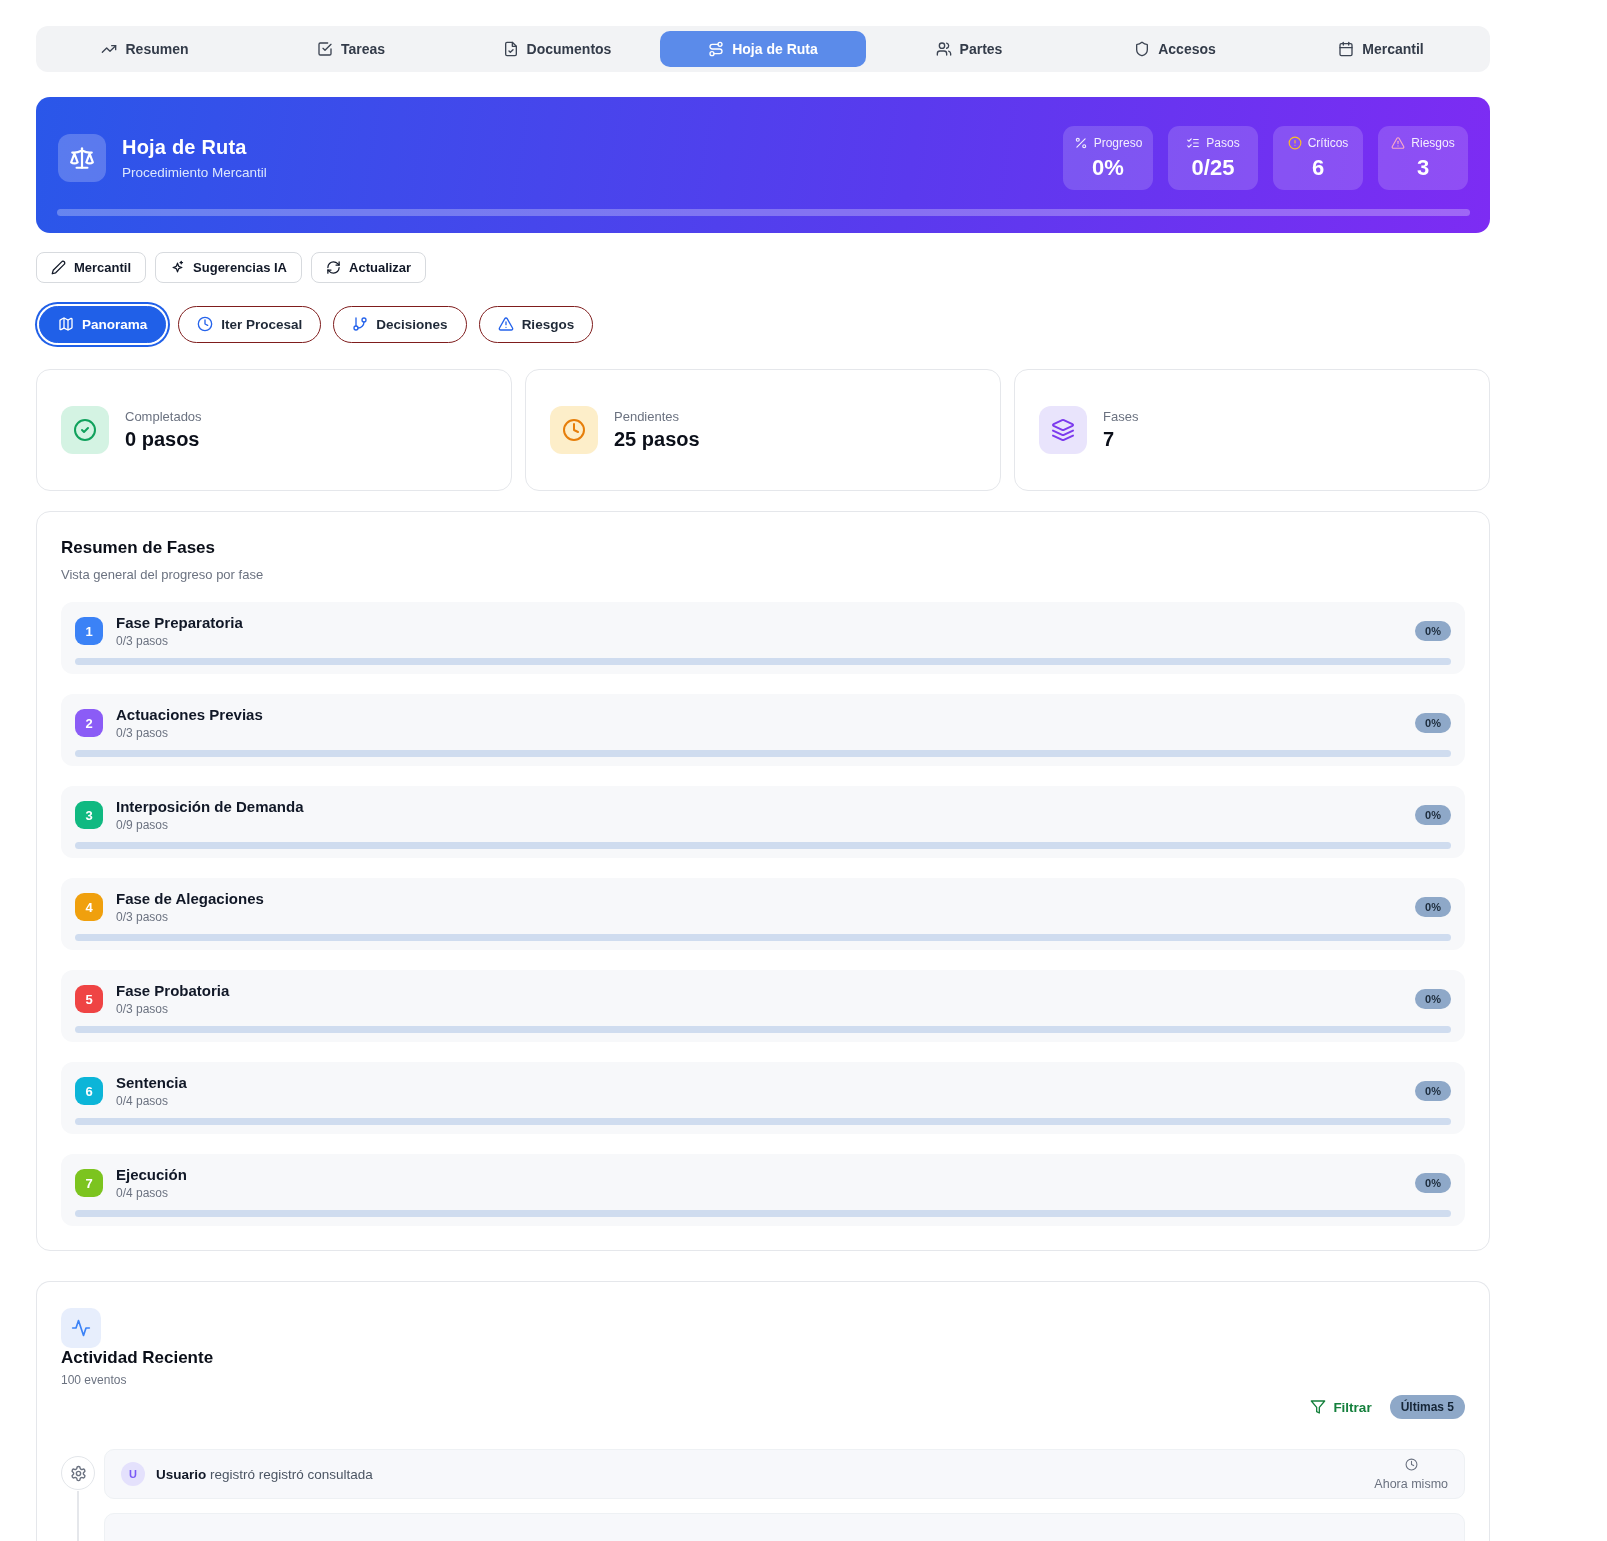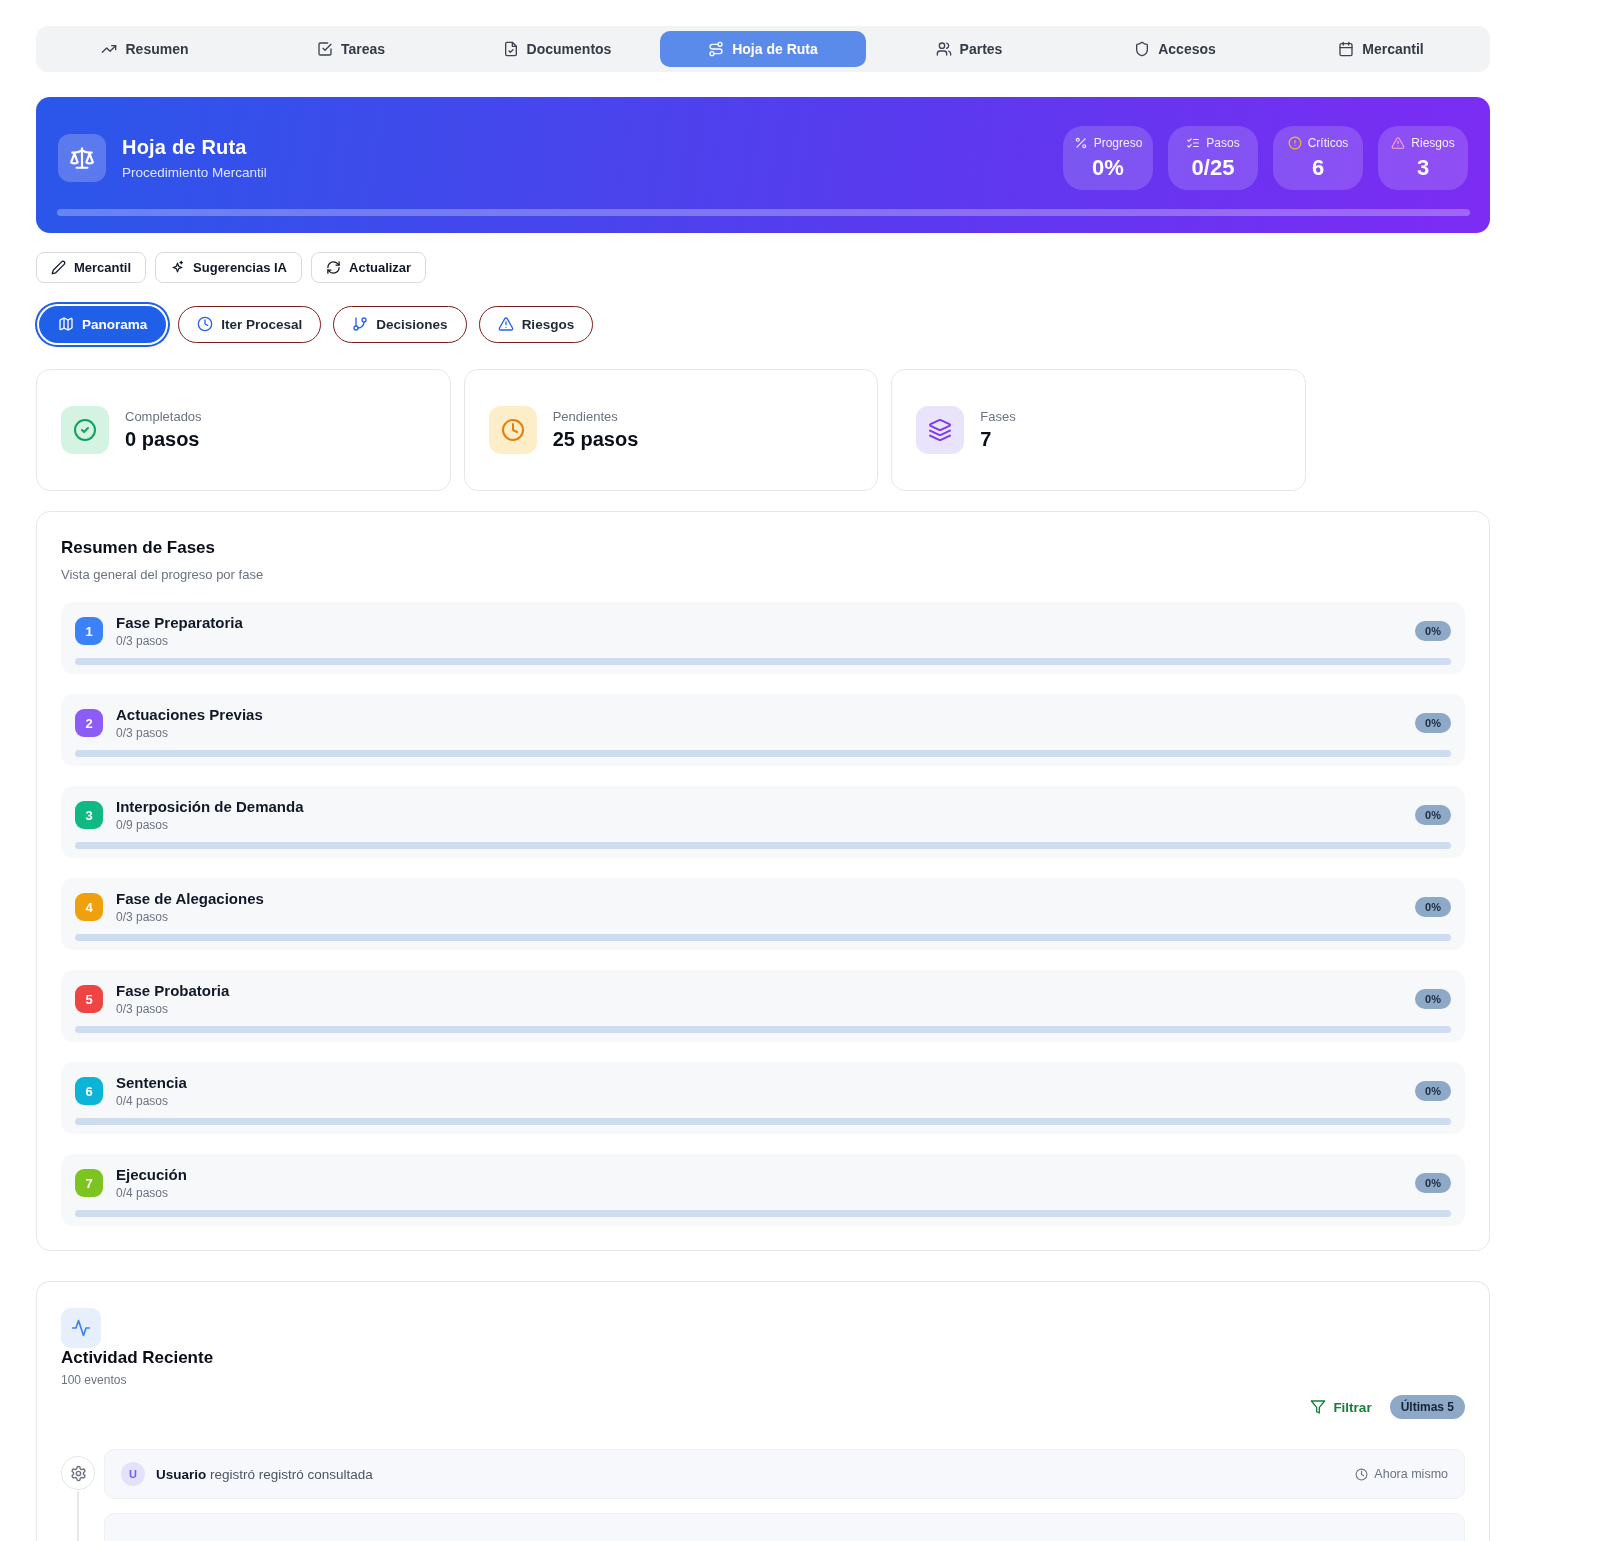--- a/index.html
+++ b/index.html
@@ -20,21 +20,21 @@
   
   .banner { position:relative; margin:25px 0 0 36px; width:1454px; height:136px; border-radius:14px;
     background:linear-gradient(99deg,#2a57e9 0%, #5a3aee 60%, #7d2cf3 100%);
     display:flex; align-items:center; padding:0 22px 14px 22px; color:#fff; }
   .banner-icon { width:48px; height:48px; border-radius:12px; background:rgba(255,255,255,0.22);
     display:flex; align-items:center; justify-content:center; margin-right:16px; }
   .banner-title { font-size:20px; font-weight:700; letter-spacing:.2px; }
   .banner-sub { font-size:13.5px; color:#dbe6fd; margin-top:6px; }
   .banner-stats { margin-left:auto; display:flex; gap:15px; }
   .chip { min-width:90px; padding:10px 4px 9px; background:rgba(255,255,255,0.16);
-    border-radius:20px; text-align:center; }
+    border-radius:11px; text-align:center; }
   .chip-label { display:flex; align-items:center; justify-content:center; gap:6px;
     font-size:12px; color:rgba(255,255,255,0.9); }
   .chip-value { font-size:22px; font-weight:700; margin-top:5px; }
   .banner-track { position:absolute; left:21px; right:20px; bottom:17px; height:7px;
     background:rgba(255,255,255,0.28); border-radius:4px; overflow:hidden; }
   .banner-fill { height:100%; background:#fff; border-radius:4px; }
 
   
   .actions { margin:19px 0 0 36px; display:flex; gap:9px; }
   .act-btn { height:31px; padding:0 14px; background:#fff; border:1px solid #d7dade;
@@ -45,21 +45,21 @@
   .viewtabs { margin:20px 0 0 36px; display:flex; gap:12px; align-items:center; height:42px; }
   .viewtab { height:37px; padding:0 18px; background:#fff; border:1px solid #7f1d1d;
     border-radius:19px; display:flex; align-items:center; gap:8px; font-size:13.5px;
     font-weight:600; color:#1f2937; cursor:pointer; }
   .viewtab .icon { color:#2563eb; }
   .viewtab.active { background:#2060e8; border-color:#2060e8; color:#fff; margin-left:3px;
     box-shadow:0 0 0 2px #fff, 0 0 0 4px #2060e8; }
   .viewtab.active .icon { color:#fff; }
 
   
-  .statcards { margin:24px 0 0 36px; width:1270px; display:flex; gap:13px; }
+  .statcards { margin:24px 0 0 36px; width:1454px; display:flex; gap:13px; }
   .statcard { flex:1; height:122px; background:#fff; border:1px solid #e5e7eb; border-radius:14px;
     display:flex; align-items:center; padding:0 24px; gap:16px; }
   .statcard-icon { width:48px; height:48px; border-radius:12px; display:flex;
     align-items:center; justify-content:center; }
   .statcard-label { font-size:13px; color:#6b7280; }
   .statcard-value { font-size:20px; font-weight:700; color:#0b0f19; margin-top:4px; }
 
   
   .phases-card { margin:20px 0 0 36px; width:1454px; background:#fff; border:1px solid #e5e7eb;
     border-radius:14px; padding:26px 24px 24px; }
@@ -99,21 +99,21 @@
     background:#e5e7eb; }
   .tl-items { flex:1; margin-left:9px; }
   .activity-item { height:50px; background:#f7f8fb; border:1px solid #eef1f4; border-radius:10px;
     display:flex; align-items:center; padding:0 16px; }
   .avatar { width:24px; height:24px; border-radius:50%; background:#e4e1fc; color:#7a5af5;
     font-size:11px; font-weight:700; display:flex; align-items:center; justify-content:center;
     margin-right:11px; }
   .activity-text { font-size:13.5px; color:#4b5563; }
   .activity-text b { color:#111827; }
   .activity-time { margin-left:auto; display:flex; align-items:center; gap:6px;
-    font-size:12.5px; color:#6b7280; }
+    font-size:12.5px; color:#6b7280;flex-direction:column; }
   .activity-item.partial { margin-top:14px; height:60px; }
 </style>
 </head>
 <body>
 
 <nav class="topnav">
   <div class="nav-tab">
     <span class="icon">
         <svg width="16" height="16" viewBox="0 0 24 24" fill="none" stroke="currentColor" stroke-width="2" stroke-linecap="round" stroke-linejoin="round">
           <polyline points="22 7 13.5 15.5 8.5 10.5 2 17"></polyline>

